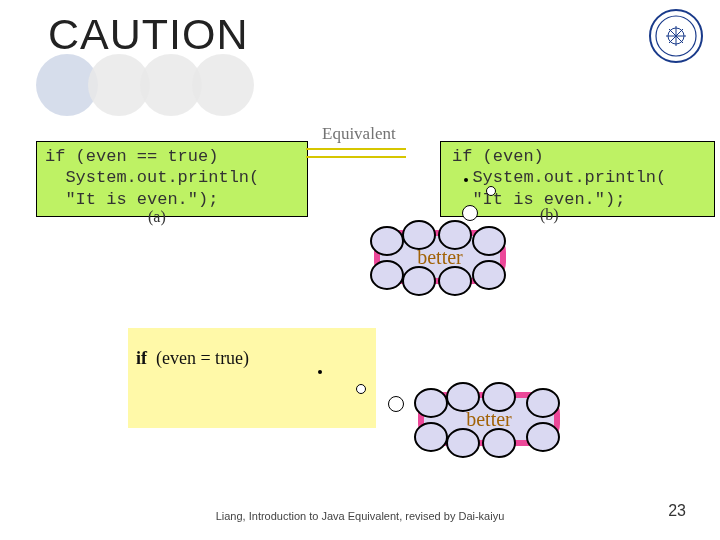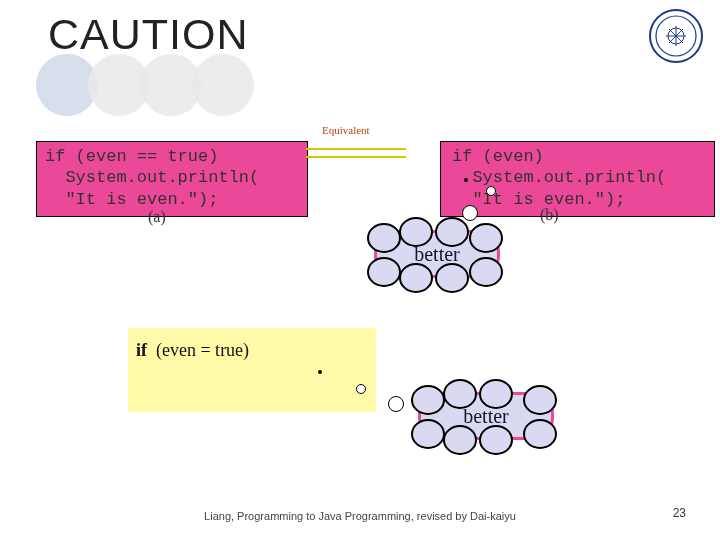--- a/index.html
+++ b/index.html
@@ -43,21 +43,21 @@
     opacity: .85;
   }
   .decor-circles span:nth-child(1){ left:0;   background:#cfd7e8; }
   .decor-circles span:nth-child(2){ left:52px; }
   .decor-circles span:nth-child(3){ left:104px; }
   .decor-circles span:nth-child(4){ left:156px; }
 
   .codebox {
     position: absolute;
     border: 1px solid #000;
-    background: #ec4899;
+    background: #bef264;
     font-family: "Courier New", monospace;
     font-size: 17px;
     color: #333;
     padding: 4px 8px 6px 8px;
     white-space: pre;
     line-height: 1.25;
   }
   #box-a { left: 36px; top: 124px; width: 254px; }
   #box-b { left: 440px; top: 124px; width: 254px; padding-left: 11px; }
 
@@ -68,22 +68,22 @@
     color: #333;
   }
   #cap-a { left: 148px; top: 208px; }
   #cap-b { left: 540px; top: 206px; }
 
   .equiv-label {
     position: absolute;
     left: 322px;
     top: 124px;
     font-family: "Times New Roman", serif;
-    font-size: 11px;
-    color: #c2410c;
+    font-size: 17px;
+    color: #737373;
   }
   .equiv-lines {
     position: absolute;
     left: 306px;
     top: 146px;
     width: 100px;
     height: 20px;
   }
   .equiv-lines::before,
   .equiv-lines::after {
@@ -95,27 +95,27 @@
   }
   .equiv-lines::before{ top:2px; }
   .equiv-lines::after { top:10px; }
 
   
   .cloud {
     position: absolute;
     width: 120px;
     height: 42px;
     background: #dad9f2;
-    border: 3px solid #ec4899;
+    border: 6px solid #ec4899;
     border-radius: 22px;
     text-align: center;
     line-height: 42px;
     font-family: "Times New Roman", serif;
     font-size: 20px;
-    color: #0f172a;
+    color: #a16207;
   }
   .cloud .lobe {
     position: absolute;
     width: 30px;
     height: 26px;
     background: #dad9f2;
     border: 2px solid #000;
     border-radius: 50%;
   }
   .cloud .l1{ left:-10px; top:-10px; }
@@ -156,39 +156,39 @@
   .snippet {
     position: absolute;
     left: 128px;
     top: 328px;
     width: 232px;
     height: 60px;
     background: #fff9a8;
     font-family: "Times New Roman", serif;
     font-size: 18px;
     color: #111;
-    padding: 12px 8px;
+    padding: 20px 8px;
   }
   .snippet .l1 { font-weight: normal; }
   .snippet .kw { font-weight: bold; }
   .snippet .l2 { padding-left: 16px; margin-top:6px; }
 
   .footer-cite {
     position: absolute;
     left: 0; right:0;
     bottom: 18px;
     text-align: center;
     font-size: 11px;
     color: #444;
   }
   .page-num {
     position: absolute;
     right: 34px;
     bottom: 20px;
-    font-size: 12px;
+    font-size: 16px;
     color: #333;
   }
 </style>
 </head>
 <body>
 
 <div class="decor-circles">
   <span></span>
     <span></span>
     <span></span>
@@ -239,14 +239,14 @@
 
 <div id="cloud-compare" class="cloud">
   <div class="lobe l1"></div><div class="lobe l2"></div><div class="lobe l3"></div><div class="lobe l4"></div>
   <div class="lobe l5"></div><div class="lobe l6"></div><div class="lobe l7"></div><div class="lobe l8"></div>
   <span class="txt">better</span>
 </div>
 <div id="ct1" class="dot d-s"></div>
 <div id="ct2" class="dot d-m"></div>
 <div id="ct3" class="dot d-l"></div>
 
-<div class="footer-cite">Liang, Programming to Java Programming, revised by Dai-kaiyu</div>
+<div class="footer-cite">Liang, Introduction to Java Equivalent, revised by Dai-kaiyu</div>
 <div class="page-num">23</div>
 
 </body></html>

